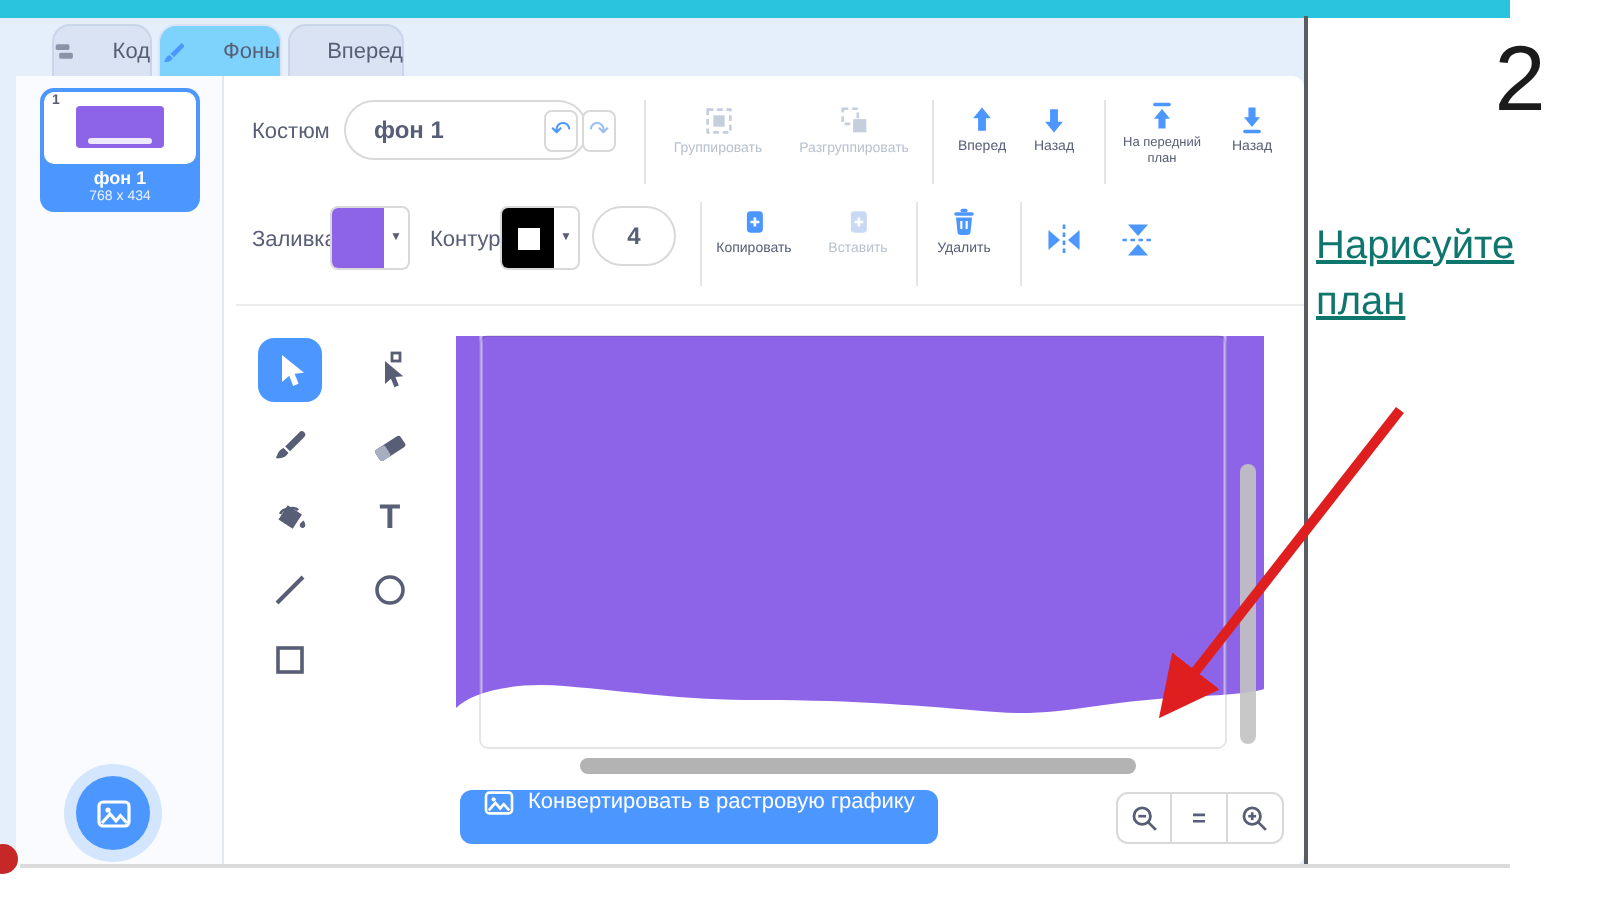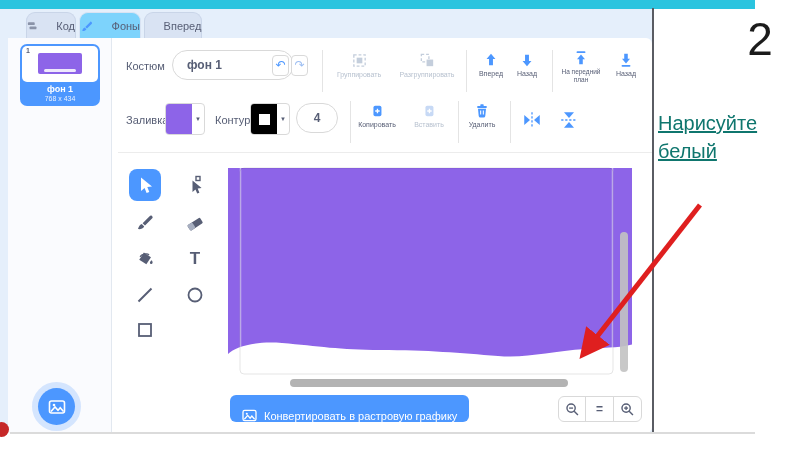--- a/index.html
+++ b/index.html
@@ -50,21 +50,21 @@
 
   .toolgrid-btn { width:32px; height:32px; background:none; border:none; border-radius:8px;
                   display:flex; align-items:center; justify-content:center; }
   .toolgrid-btn.active { background:#4C97FF; }
   .ttool { font-size:17px; font-weight:bold; color:#575E75; line-height:1; }
 
   .hscroll { left:290px; top:379px; width:278px; height:8px; background:#B3B3B3; border-radius:4px; }
   .vscroll { left:620px; top:232px; width:8px; height:140px; background:#C2C2C2; border-radius:4px; opacity:.9; }
 
   .convert { left:230px; top:395px; height:27px; padding:0 12px; background:#4C97FF; color:#fff;
-             border:none; border-radius:6px; font-size:11px; display:flex; align-items:flex-end; gap:7px; }
+             border:none; border-radius:6px; font-size:11px; display:flex; align-items:flex-start; gap:7px; }
   .zoombtn { width:29px; height:26px; background:#fff; border:1px solid #D9D9D9; display:flex;
              align-items:center; justify-content:center; color:#575E75; padding:0; }
   .zoombtn.first { border-radius:6px 0 0 6px; }
   .zoombtn.mid   { margin-left:-1px; font-size:12px; font-weight:bold; }
   .zoombtn.last  { margin-left:-1px; border-radius:0 6px 6px 0; }
 
   .step-num { left:732px; top:12px; width:56px; text-align:center; font-size:46px; color:#1b1b1b; }
   .note { left:658px; top:109px; width:140px; font-size:20px; line-height:28px; color:#0f766e;text-decoration:underline; }
 
   .bottomline { left:10px; top:432px; width:745px; height:2px; background:#DBDBDB; }
@@ -336,21 +336,21 @@
     </svg>
   </button>
 
   <div class="abs winedge"></div>
   <div class="abs bottomline"></div>
   <div class="abs reddot"></div>
 
   <div class="abs step-num">2</div>
   <div class="abs note">
     <div>Нарисуйте</div>
-    <div>белый</div>
+    <div>план</div>
   </div>
 
   <svg class="abs" style="left:0;top:0;pointer-events:none;z-index:50;" width="800" height="450">
     <defs>
       <marker id="ah" markerWidth="6" markerHeight="6" refX="4.2" refY="3" orient="auto">
         <path d="M0 0 L6 3 L0 6 Z" fill="#DF1F1F"></path>
       </marker>
     </defs>
     <line x1="700" y1="205" x2="585" y2="352" stroke="#DF1F1F" stroke-width="5" marker-end="url(#ah)"></line>
   </svg>

